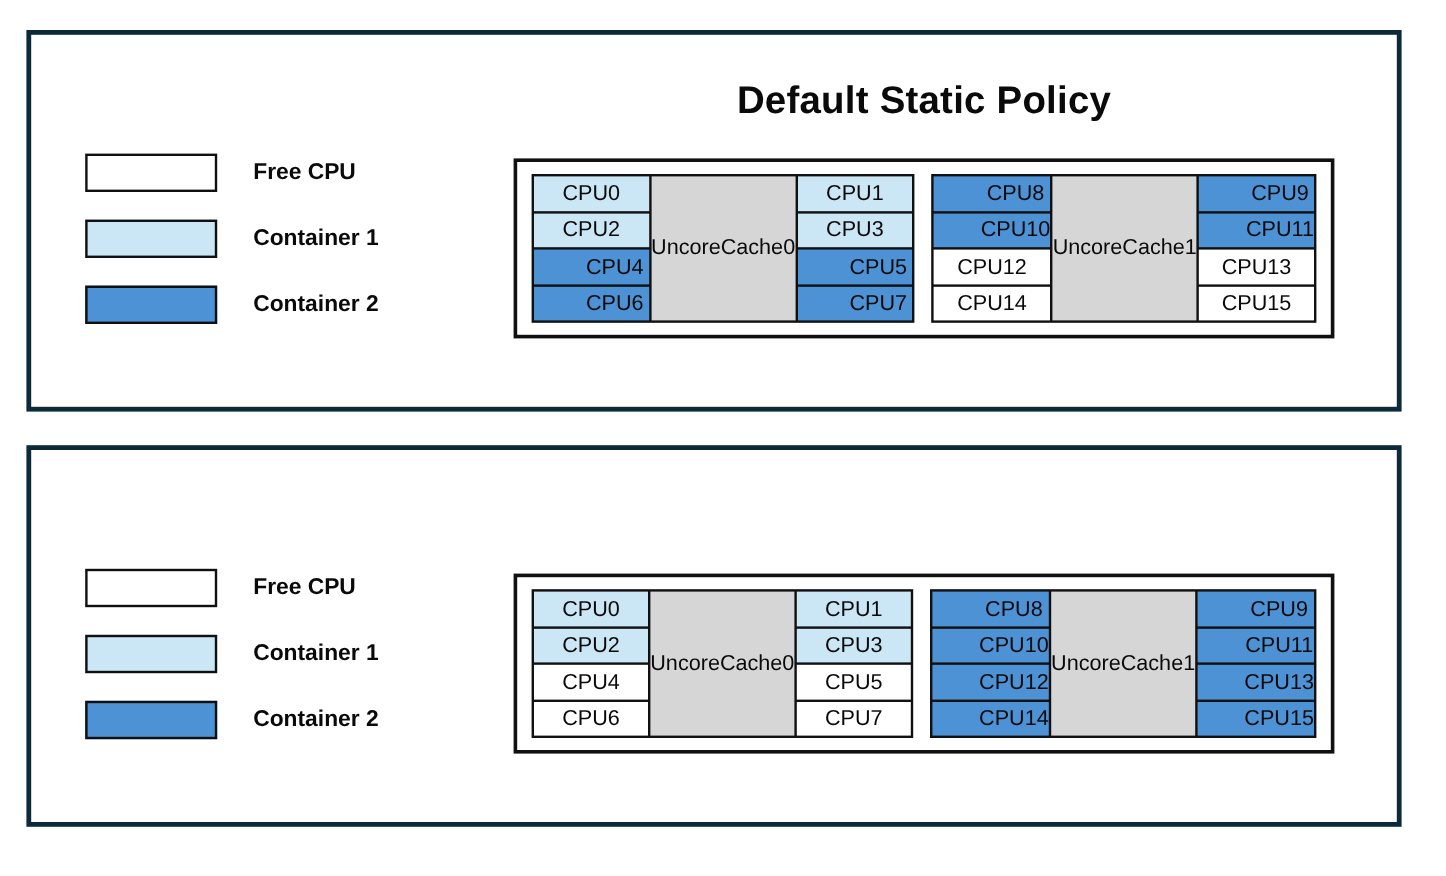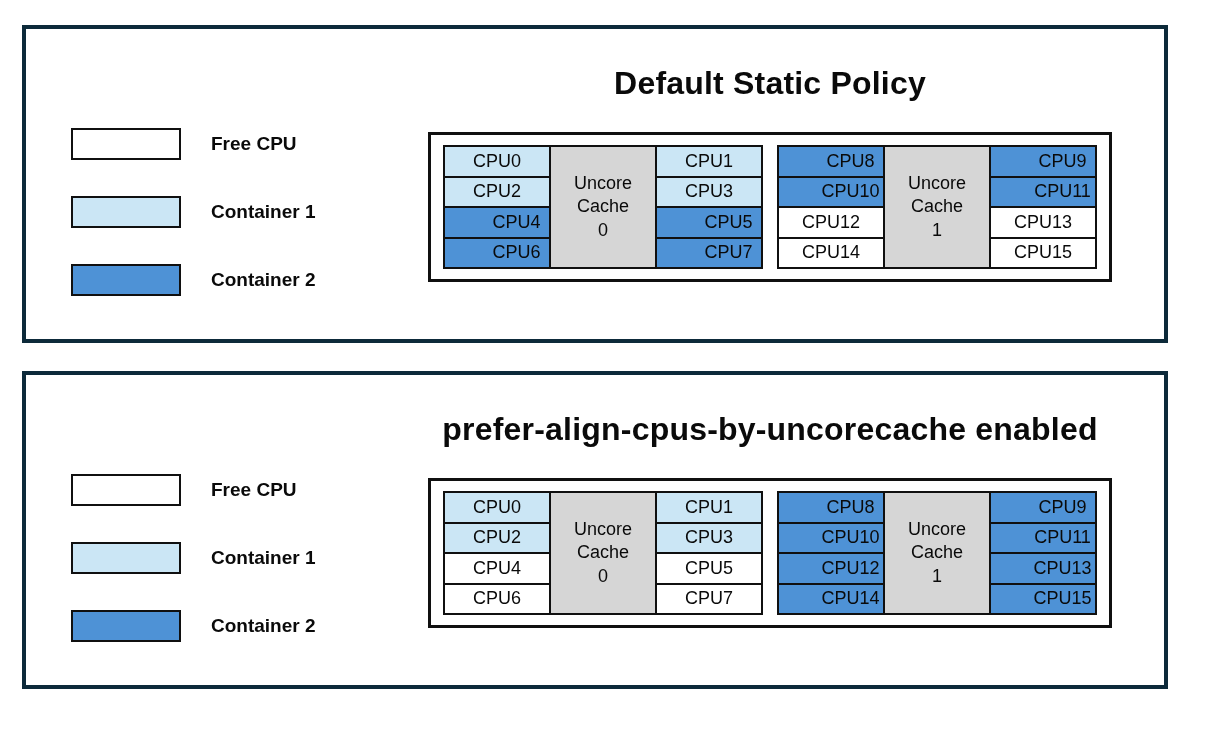--- a/index.html
+++ b/index.html
@@ -17,21 +17,21 @@
   }
   #panel-0 { top:25px; }
   #panel-1 { top:371px; }
   .title {
     position:absolute; left:402px; width:684px; top:38px; margin:0;
     text-align:center; font-size:32px; line-height:33px; font-weight:700;
     color:var(--c-text); letter-spacing:0.2px; white-space:nowrap;
   }
   .legend {
     position:absolute; left:45px; top:99px;
-    display:flex; flex-direction:column; gap:36px;
+    display:flex; flex-direction:column; gap:23px;
   }
   .legend-row { display:flex; align-items:center; gap:30px; }
   .swatch {
     width:110px; height:32px; box-sizing:border-box;
     border:2px solid var(--c-cell_border);
   }
   .legend-label { font-size:19px; font-weight:700; color:var(--c-text); }
   .diagram {
     position:absolute; left:402px; top:103px; width:684px; height:150px;
     box-sizing:border-box; border:3px solid var(--c-cell_border);
@@ -47,21 +47,21 @@
     background:var(--c-cell_border);
   }
   .cell {
     display:flex; align-items:center; justify-content:center;
     font-size:18px; font-weight:400; color:var(--c-text);
     background:#ffffff;
   }
   .cache-cell {
     grid-column:2; grid-row:1 / 5;
     background:var(--c-uncore);
-    flex-direction:column; line-height:1.3;
+    flex-direction:row; line-height:1.3;
   }
   .cache-line { display:block; }
   .state-free       { background:var(--c-free); }
   .state-container1 { background:var(--c-container1); }
   .state-container2 { background:var(--c-container2);padding-left:39px; }
 </style>
 </head>
 <body>
 
 <section class="panel" id="panel-0">
@@ -112,21 +112,20 @@
       </div>
       <div class="cell state-container2" style="grid-area:1/3">CPU9</div>
       <div class="cell state-container2" style="grid-area:2/3">CPU11</div>
       <div class="cell state-free" style="grid-area:3/3">CPU13</div>
       <div class="cell state-free" style="grid-area:4/3">CPU15</div>
     </div>
   </div>
 </section>
 
 <section class="panel" id="panel-1">
-  <h2 class="title">prefer-align-cpus-by-uncorecache enabled</h2>
 
   <div class="legend">
     <div class="legend-row">
       <span class="swatch state-free"></span>
       <span class="legend-label">Free CPU</span>
     </div>
     <div class="legend-row">
       <span class="swatch state-container1"></span>
       <span class="legend-label">Container 1</span>
     </div>

